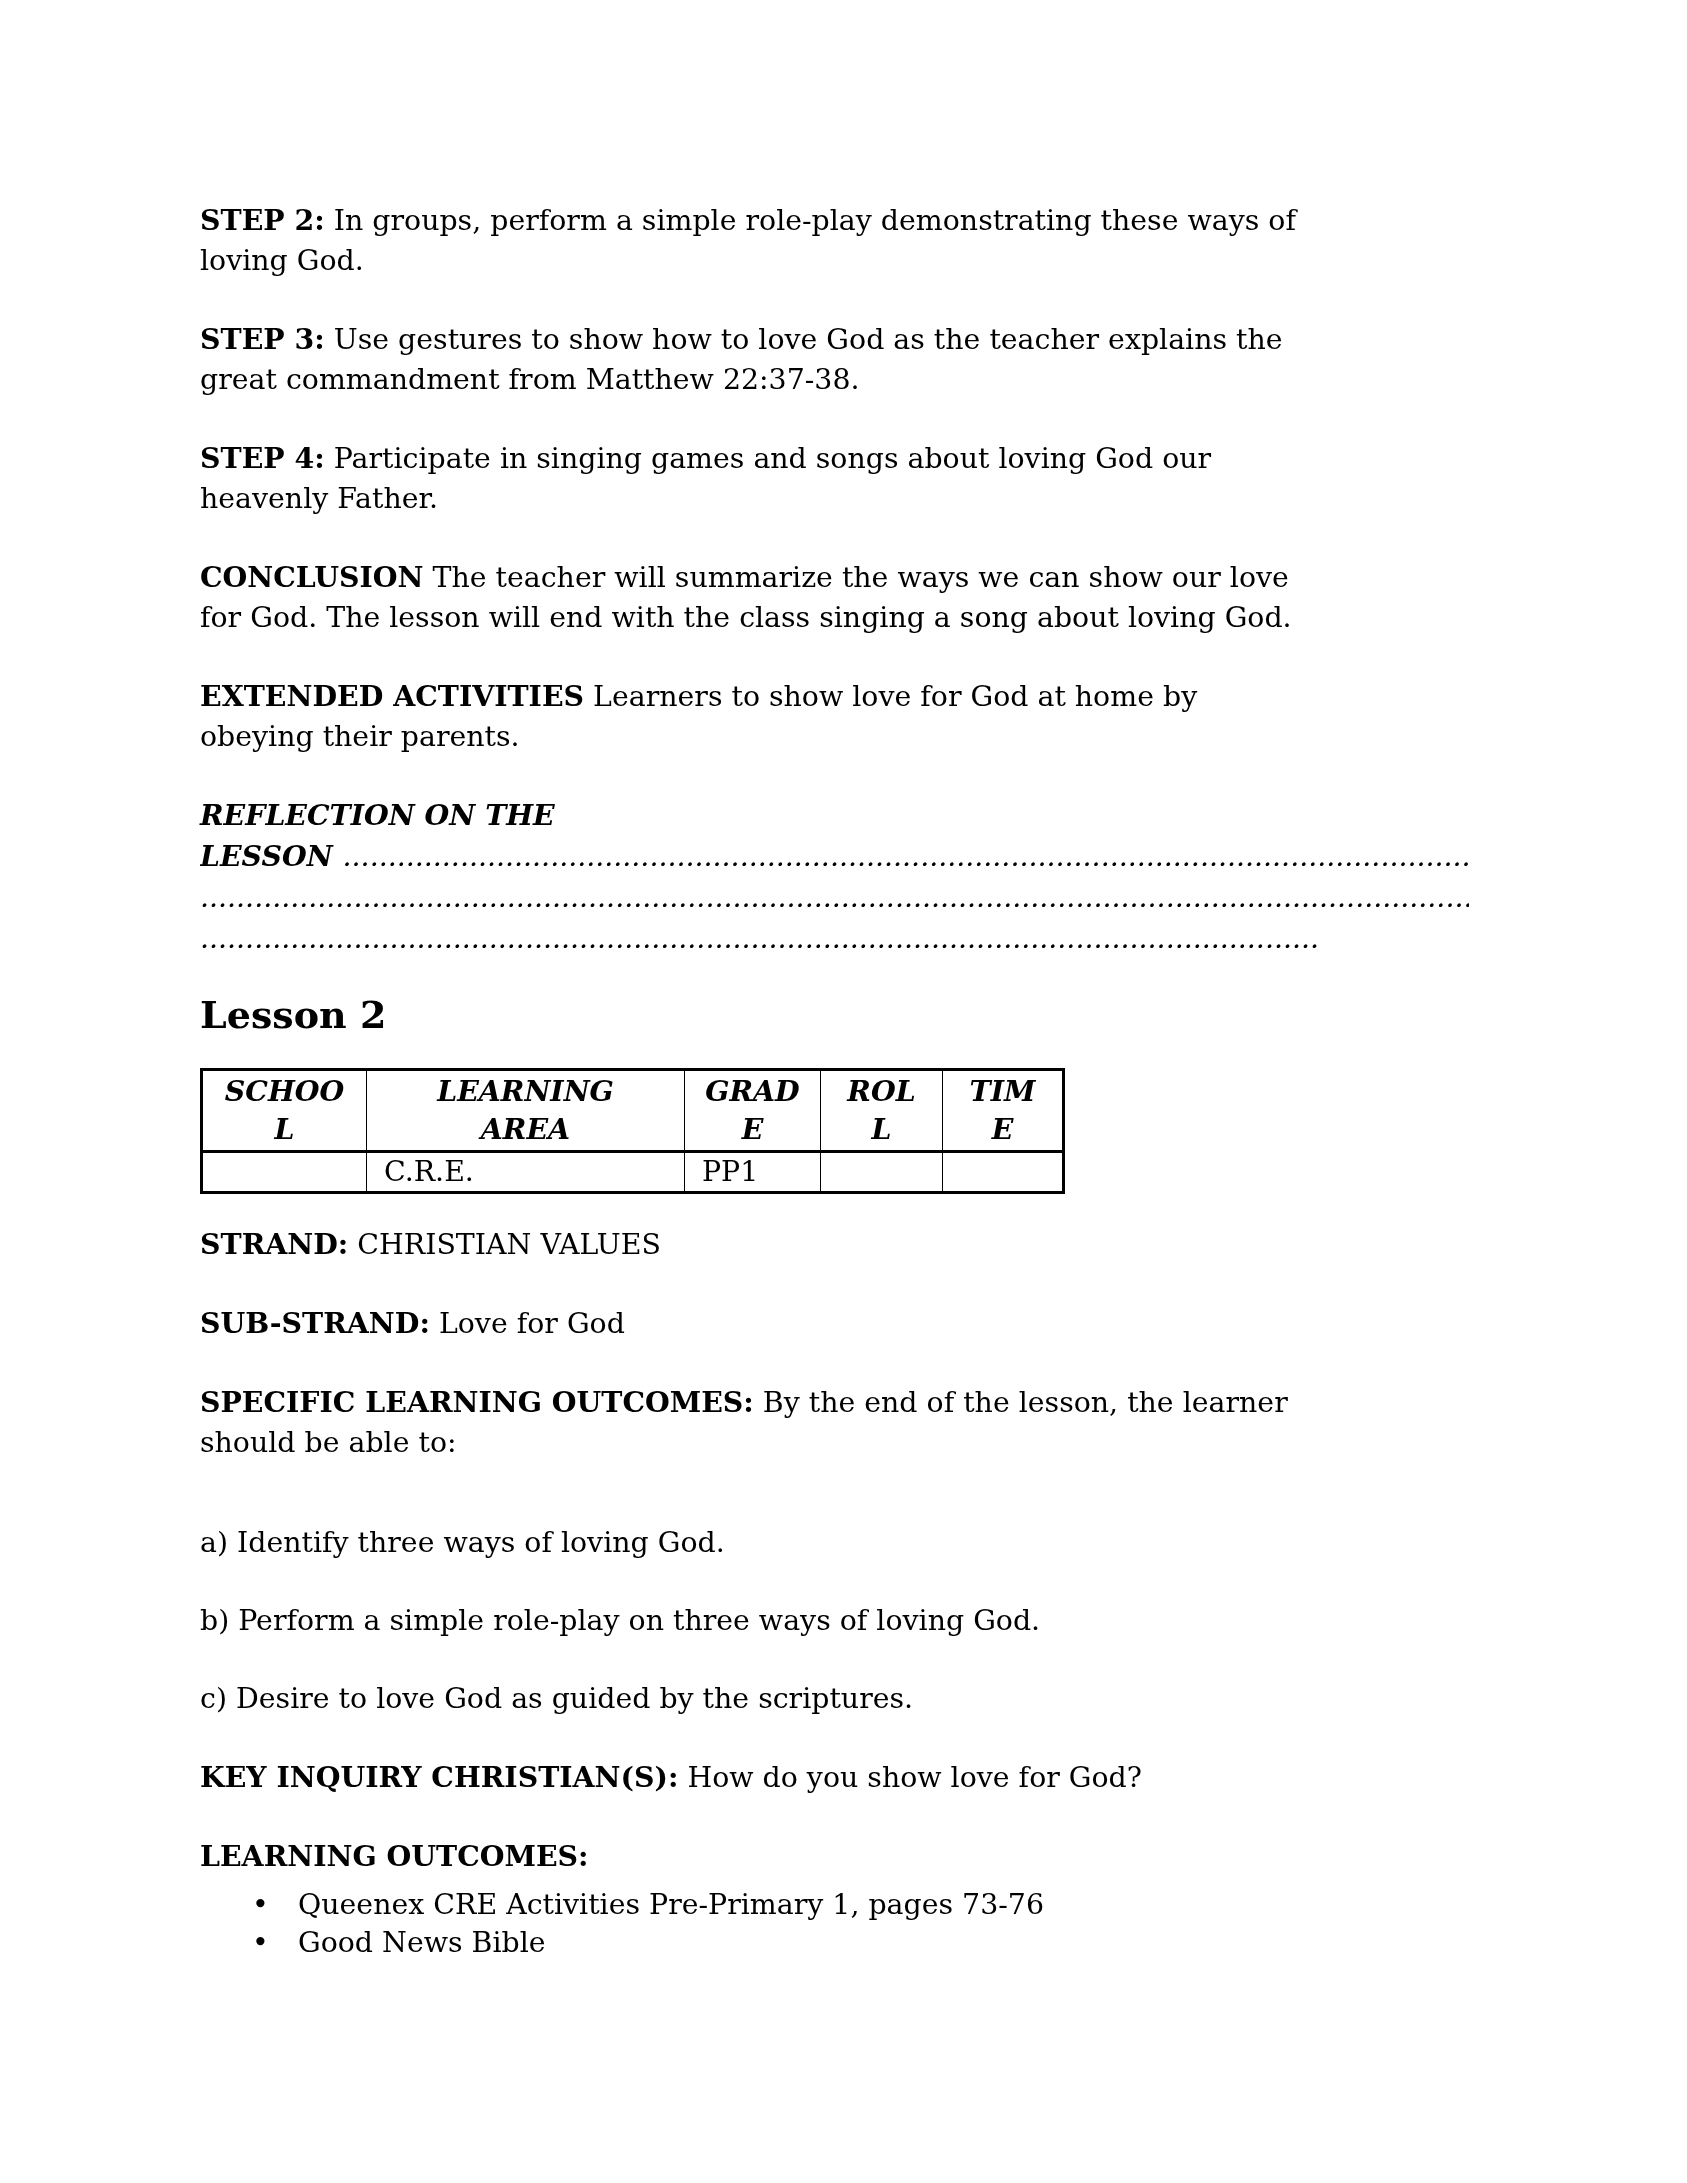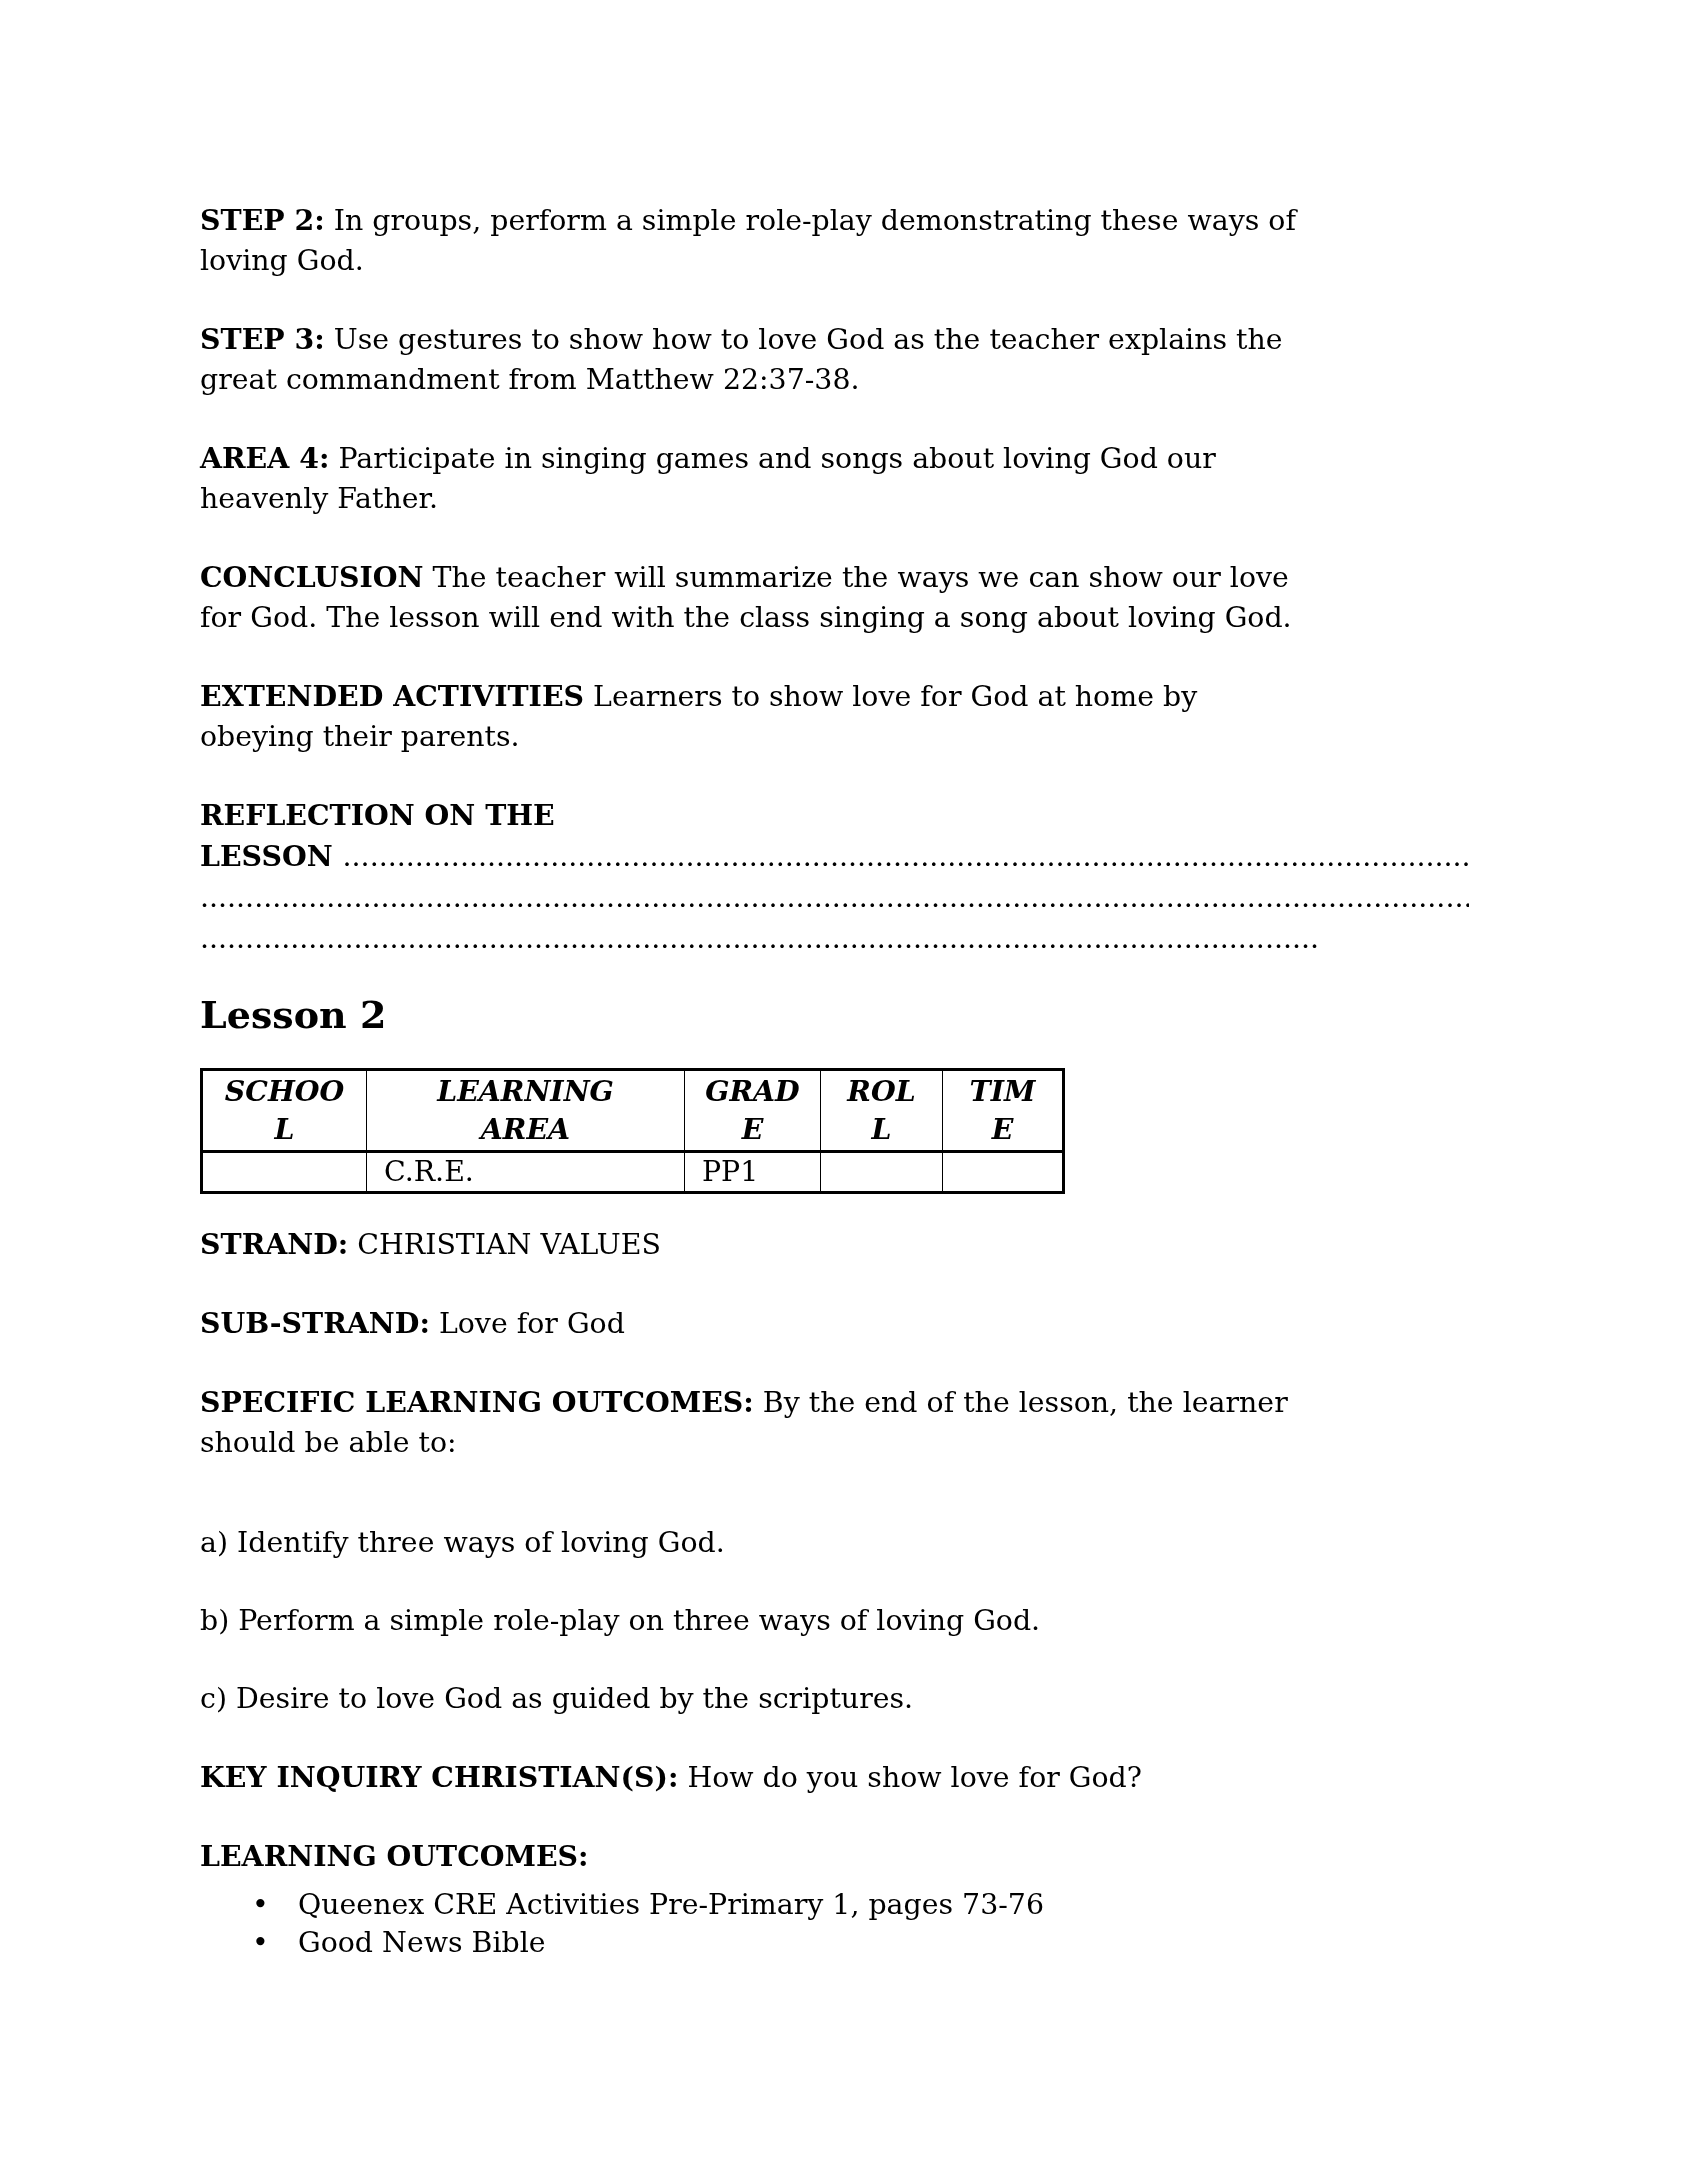--- a/index.html
+++ b/index.html
@@ -17,21 +17,21 @@
     box-sizing: border-box;
     width: 1687px; height: 1724px;
     padding: 200px 218px 99px 200px;
   }
   .para { margin: 0 0 38px 0; line-height: 40px; }
   .para.gap-lg { margin-bottom: 60px; }
   .para.tight { margin-bottom: 9.3px; }
   .lbl { font-weight: bold; }
   .txt { white-space: pre-line; }
 
-  .reflection { margin: 0 0 33px 0; }
+  .reflection { margin: 0 0 33px 0; font-style: italic; }
   .rline { line-height: 41px; }
   .rline.clip { white-space: nowrap; overflow: hidden; }
 
   h2.lesson-heading {
     font-size: 38px; font-weight: bold;
     margin: 9px 0 30px 0; line-height: 46px;
   }
 
   table.info-table {
     border-collapse: collapse;
@@ -73,21 +73,21 @@
 <body>
 
 <div class="page">
 
   <p class="para"><b class="lbl">STEP 2:</b><span class="txt"> In groups, perform a simple role-play demonstrating these ways of
 loving God.</span></p>
 
   <p class="para"><b class="lbl">STEP 3:</b><span class="txt"> Use gestures to show how to love God as the teacher explains the
 great commandment from Matthew 22:37-38.</span></p>
 
-  <p class="para"><b class="lbl">AREA 4:</b><span class="txt"> Participate in singing games and songs about loving God our
+  <p class="para"><b class="lbl">STEP 4:</b><span class="txt"> Participate in singing games and songs about loving God our
 heavenly Father.</span></p>
 
   <p class="para"><b class="lbl">CONCLUSION</b><span class="txt"> The teacher will summarize the ways we can show our love
 for God. The lesson will end with the class singing a song about loving God.</span></p>
 
   <p class="para"><b class="lbl">EXTENDED ACTIVITIES</b><span class="txt"> Learners to show love for God at home by
 obeying their parents.</span></p>
 
   <div class="para reflection">
     <div class="rline"><b class="lbl">REFLECTION ON THE</b></div>

